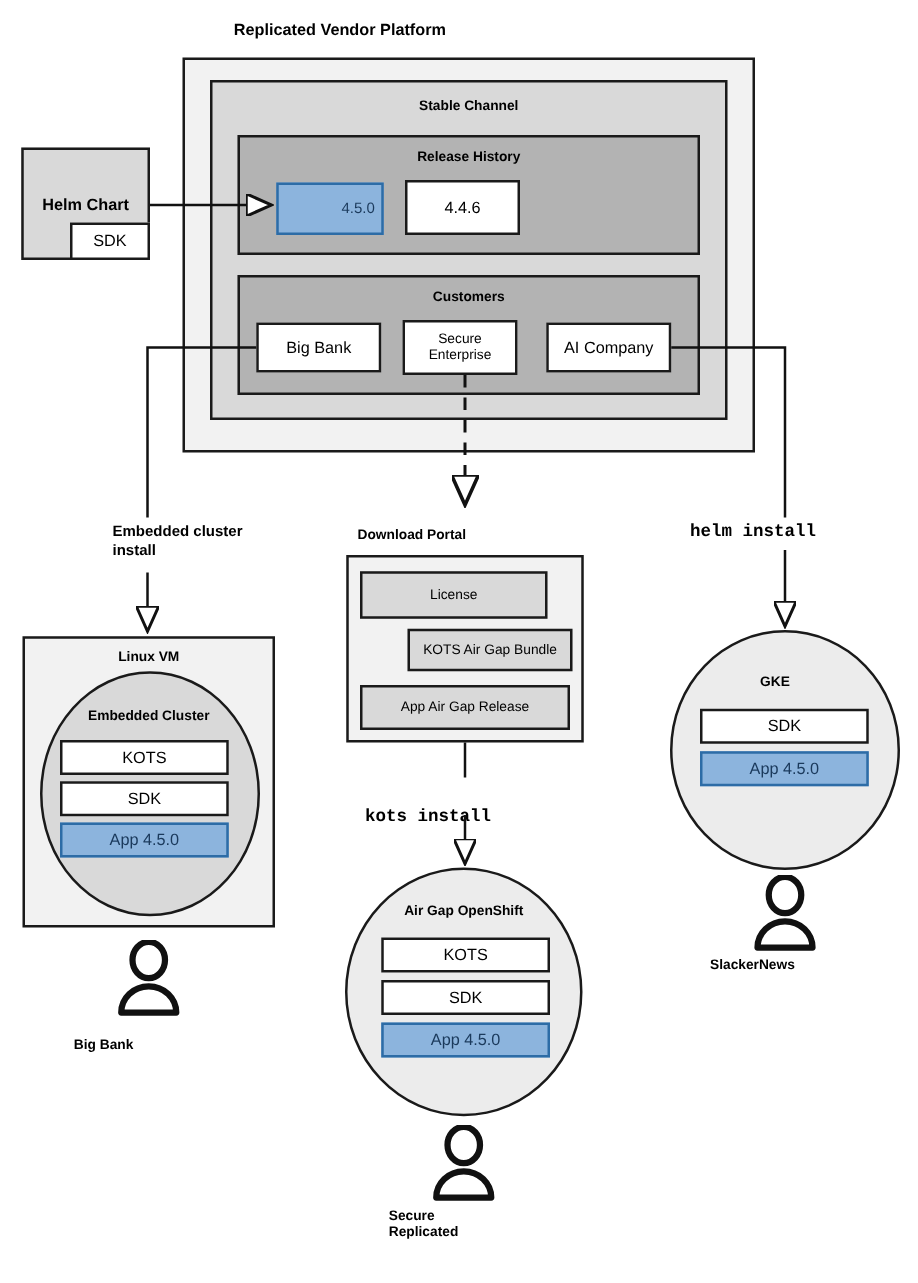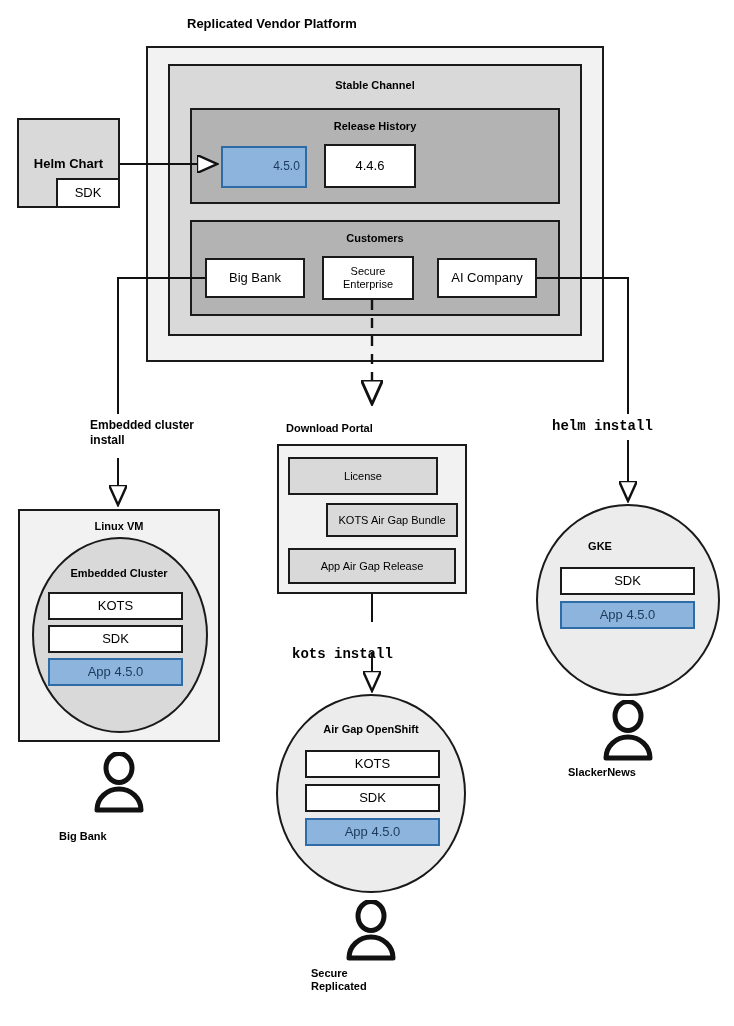--- a/index.html
+++ b/index.html
@@ -105,21 +105,21 @@
       <ellipse cx="29" cy="16" rx="13" ry="14.5" fill="none" stroke="#111" stroke-width="5"></ellipse>
       <path d="M7 58 a22 21 0 0 1 44 0 z" fill="none" stroke="#111" stroke-width="5" stroke-linejoin="round"></path>
     </svg>
   </div>
   <div class="lbl t125" style="left:311px;top:967px;width:120px;">
     <div>Secure</div>
     <div>Replicated</div>
   </div>
 
   <div class="ellipse ell-light" style="left:536px;top:504px;width:184px;height:192px;"></div>
-  <div class="cap t125" style="top:540px;left:508px;width:184px;text-align:center;">GKE</div>
+  <div class="cap t125" style="top:540px;left:528px;width:184px;text-align:center;">GKE</div>
   <div class="box white ctr t13" style="left:560px;top:567px;width:135px;height:28px;">SDK</div>
   <div class="box blue ctr t13" style="left:560px;top:601px;width:135px;height:28px;">App 4.5.0</div>
 
   <div class="person" style="left:599px;top:700px;">
     <svg width="58" height="62" viewBox="0 0 58 62">
       <ellipse cx="29" cy="16" rx="13" ry="14.5" fill="none" stroke="#111" stroke-width="5"></ellipse>
       <path d="M7 58 a22 21 0 0 1 44 0 z" fill="none" stroke="#111" stroke-width="5" stroke-linejoin="round"></path>
     </svg>
   </div>
   <div class="lbl t125" style="left:568px;top:766px;width:120px;">SlackerNews</div>

